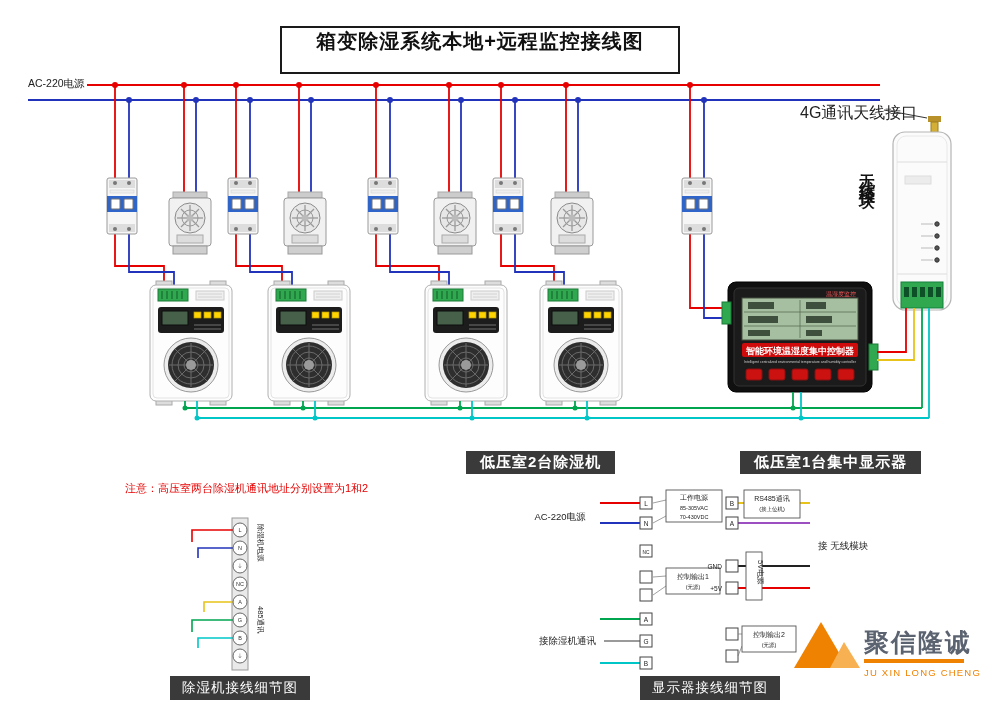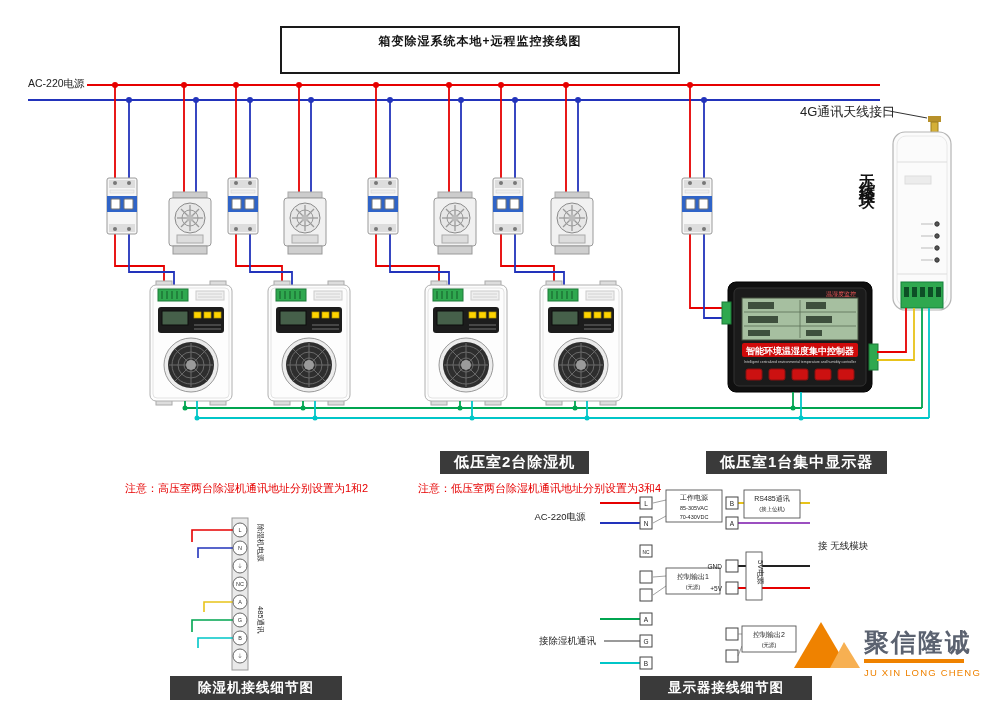--- a/index.html
+++ b/index.html
@@ -2,35 +2,35 @@
 <html><head>
 <meta charset="utf-8">
 <style>
   *{margin:0;padding:0;box-sizing:border-box}
   html,body{background:#ffffff}
   body{font-family:"Liberation Sans","DejaVu Sans",sans-serif}
   .stage{position:relative;width:1000px;height:707px;background:#fff;overflow:hidden}
   .abs{position:absolute}
   svg{position:absolute;left:0;top:0}
   .title-box{left:280px;top:26px;width:400px;height:48px;border:2.5px solid #1a1a1a;
-    font-size:12px;font-weight:bold;letter-spacing:1px;text-align:center;line-height:27px;
+    font-size:20px;font-weight:bold;letter-spacing:1px;text-align:center;line-height:27px;
     color:#111;background:#fff}
   .power-label{left:26px;top:77px;font-size:10.5px;color:#222;background:#fff;padding:0 2px}
-  .antenna-label{left:800px;top:103px;font-size:13px;color:#222}
+  .antenna-label{left:800px;top:103px;font-size:16px;color:#222}
   .vlabel{left:856px;top:162px;writing-mode:vertical-rl;font-size:16px;font-weight:bold;
     letter-spacing:6px;color:#111}
   .dark-label{background:#3a3a3a;color:#fff;font-size:15px;font-weight:bold;
     padding:2px 14px;letter-spacing:1px}
   .sec-high{left:166px;top:451px}
-  .sec-low{left:440px;top:451px}
-  .sec-disp{left:706px;top:451px}
+  .sec-low{left:466px;top:451px}
+  .sec-disp{left:740px;top:451px}
   .note{color:#e60000;font-size:11px;font-weight:normal}
   .note-high{left:125px;top:481px}
   .note-low{left:418px;top:481px}
-  .caption{background:#3a3a3a;color:#fff;font-size:13.5px;font-weight:bold;padding:3px 28px;letter-spacing:1px}
+  .caption{background:#3a3a3a;color:#fff;font-size:13.5px;font-weight:normal;padding:3px 12px;letter-spacing:1px}
   .cap-left{left:170px;top:676px}
   .cap-right{left:640px;top:676px}
   .logo-name{left:864px;top:626px;font-size:25px;font-weight:bold;color:#5b6270;letter-spacing:2px}
   .logo-bar{left:864px;top:659px;width:100px;height:4px;background:#ef8200}
   .logo-sub{left:864px;top:667px;font-size:9.5px;font-weight:normal;color:#ef8200;letter-spacing:1.2px}
   
   .wire{fill:none;stroke-width:1.8}
   .rail{fill:none;stroke-width:2.2}
   .wr{stroke:#e60000}.wb{stroke:#2233bb}.wg{stroke:#00a550}.wc{stroke:#00c6c8}
   .wy{stroke:#e8c31a}.wp{stroke:#9b4fc0}.wk{stroke:#222}.wgr{stroke:#9a9a9a}
@@ -427,21 +427,20 @@
 
 <div class="abs title-box">箱变除湿系统本地+远程监控接线图</div>
 <div class="abs power-label">AC-220电源</div>
 <div class="abs antenna-label">4G通讯天线接口</div>
 <div class="abs vlabel">无线模块</div>
 
 <div class="abs dark-label sec-low">低压室2台除湿机</div>
 <div class="abs dark-label sec-disp">低压室1台集中显示器</div>
 
 <div class="abs note note-high">注意：高压室两台除湿机通讯地址分别设置为1和2</div>
-<div class="abs note note-low">注意：低压室两台除湿机通讯地址分别设置为3和4</div>
 
 <div class="abs caption cap-left">除湿机接线细节图</div>
 <div class="abs caption cap-right">显示器接线细节图</div>
 
 <div class="abs logo-name">聚信隆诚</div>
 <div class="abs logo-bar"></div>
 <div class="abs logo-sub">JU XIN LONG CHENG</div>
 
 </div>
 

